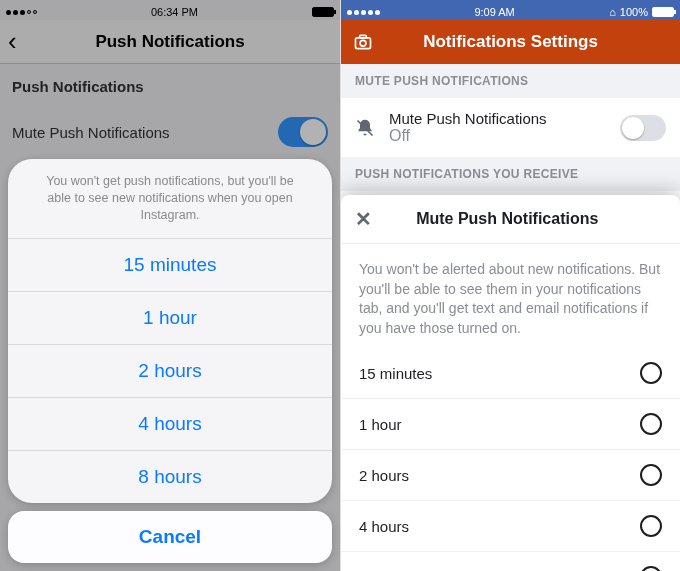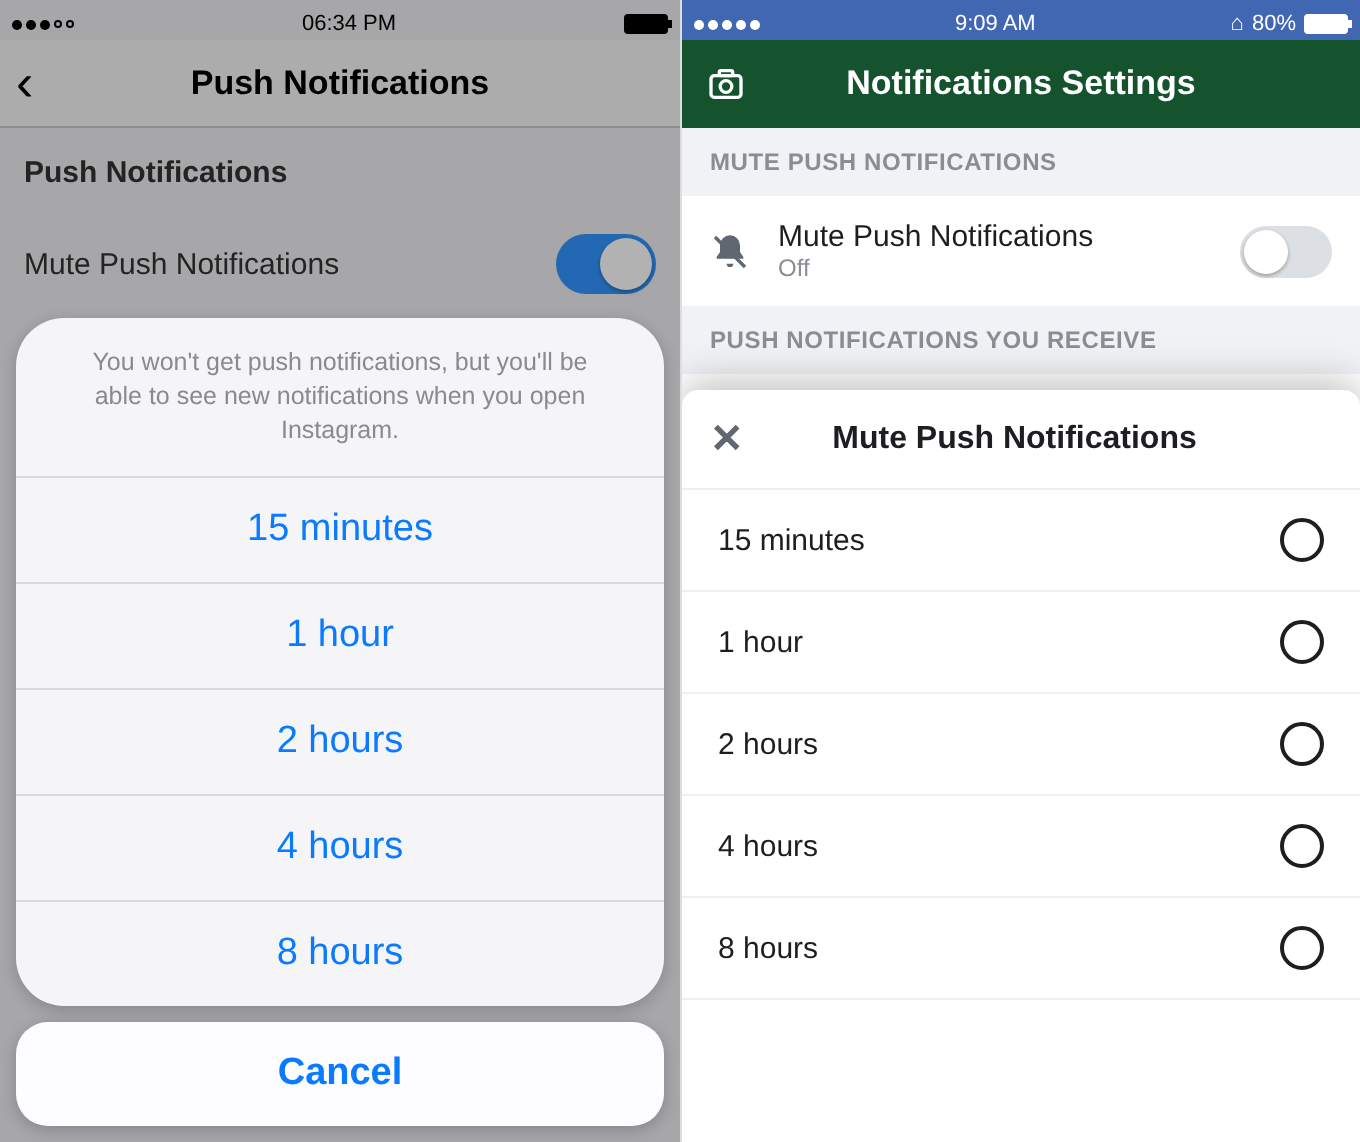--- a/index.html
+++ b/index.html
@@ -37,30 +37,30 @@
 
   
   .right { background:#fff; border-left:1px solid #ddd; }
   .right .status-bar { color:#fff; background:#4267b2; }
   .right .dot { background:#fff; }
   .right .battery { border-color:#fff; }
   .right .battery::after { background:#fff; }
   .right .battery .fill { background:#fff; }
   .right .status-right { display:flex; align-items:center; gap:4px; }
 
-  .navbar-right { height:44px; background:#14532d; display:flex; align-items:center; position:relative; color:#fff; }
+  .navbar-right { height:44px; background:#c2410c; display:flex; align-items:center; position:relative; color:#fff; }
   .navbar-right .cam { position:absolute; left:12px; }
   .navbar-right .title { width:100%; text-align:center; font-size:17px; font-weight:600; }
 
   .fb-section-header { background:#f1f2f5; color:#8a8d94; font-size:12px; font-weight:600; padding:10px 14px; letter-spacing:0.3px; }
   .fb-row { display:flex; align-items:center; padding:12px 14px; background:#fff; gap:14px; position:relative; }
   .fb-row .chev { position:absolute; right:12px; color:#bbb; font-size:18px; }
   .fb-row .text { display:flex; flex-direction:column; }
   .fb-row .label { font-size:15px; color:#1c1e21; }
-  .fb-row .sub { font-size:12px; color:#8a8d94; }
+  .fb-row .sub { font-size:16px; color:#8a8d94; }
   .fb-switch { position:absolute; right:14px; width:46px; height:26px; border-radius:13px; background:#dcdfe3; }
   .fb-switch::after { content:""; position:absolute; left:2px; top:2px; width:22px; height:22px; border-radius:50%; background:#fff; box-shadow:0 1px 2px rgba(0,0,0,0.3); }
 
   .bottomsheet { position:absolute; left:0; right:0; bottom:0; top:195px; background:#fff; box-shadow:0 -4px 20px rgba(0,0,0,0.25); border-top-left-radius:8px; border-top-right-radius:8px; display:flex; flex-direction:column; }
   .bs-header { display:flex; align-items:center; padding:12px 14px; border-bottom:1px solid #eee; position:relative; }
   .bs-header .close { font-size:20px; color:#606770; font-weight:700; }
   .bs-header .title { width:100%; text-align:center; font-size:16px; font-weight:700; color:#1c1e21; margin-left:-20px; }
   .bs-desc { color:#8a8d94; font-size:14px; line-height:1.4; padding:16px 18px 10px; }
   .bs-opt { display:flex; align-items:center; justify-content:space-between; padding:14px 18px; border-bottom:1px solid #f0f0f0; }
   .bs-opt .lbl { font-size:15px; color:#1c1e21; }
@@ -124,21 +124,21 @@
         <span class="dot"></span>
           <span class="dot"></span>
           <span class="dot"></span>
           <span class="dot"></span>
           <span class="dot"></span>
       </div>
     </div>
     <div>9:09 AM</div>
     <div class="status-right">
       <span>⌂</span>
-      <span>80%</span>
+      <span>100%</span>
       <div class="battery">
           <div class="fill"></div>
         </div>
     </div>
   </div>
   <div class="navbar-right">
     <span class="cam">
       <svg class="icon-svg" viewBox="0 0 24 24" fill="none" stroke="#fff" stroke-width="2">
           <rect x="3" y="7" width="18" height="13" rx="2"></rect>
           <circle cx="12" cy="13.5" r="3.5"></circle>
@@ -174,20 +174,21 @@
       <span class="label">Activity About You</span>
     </div>
     <span class="chev">›</span>
   </div>
 
   <div class="bottomsheet">
     <div class="bs-header">
       <span class="close">✕</span>
       <div class="title">Mute Push Notifications</div>
     </div>
+    <div class="bs-desc">You won't be alerted about new notifications. But you'll be able to see them in your notifications tab, and you'll get text and email notifications if you have those turned on.</div>
     <div class="bs-opt">
       <span class="lbl">15 minutes</span>
       <span class="radio"></span>
     </div>
     <div class="bs-opt">
       <span class="lbl">1 hour</span>
       <span class="radio"></span>
     </div>
     <div class="bs-opt">
       <span class="lbl">2 hours</span>

